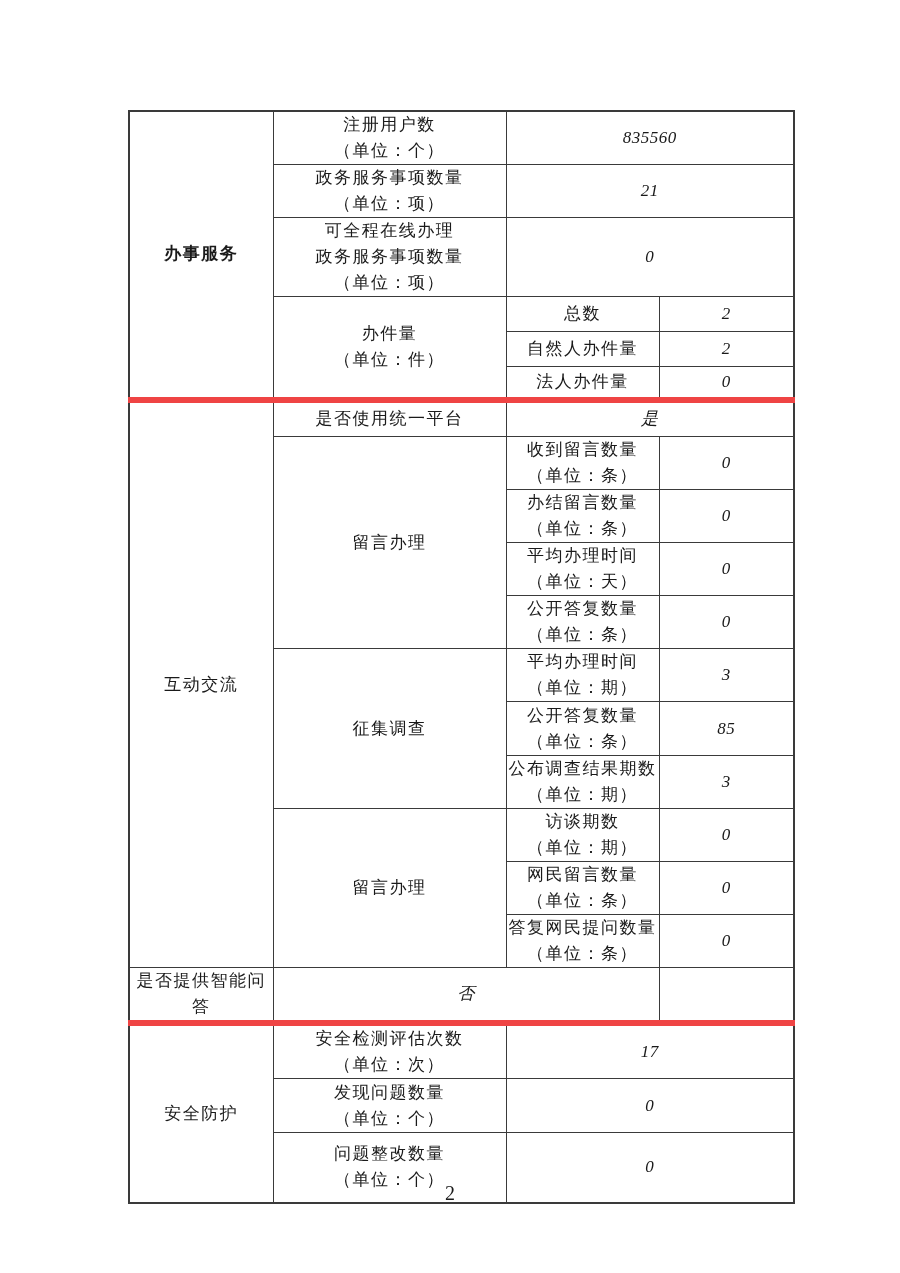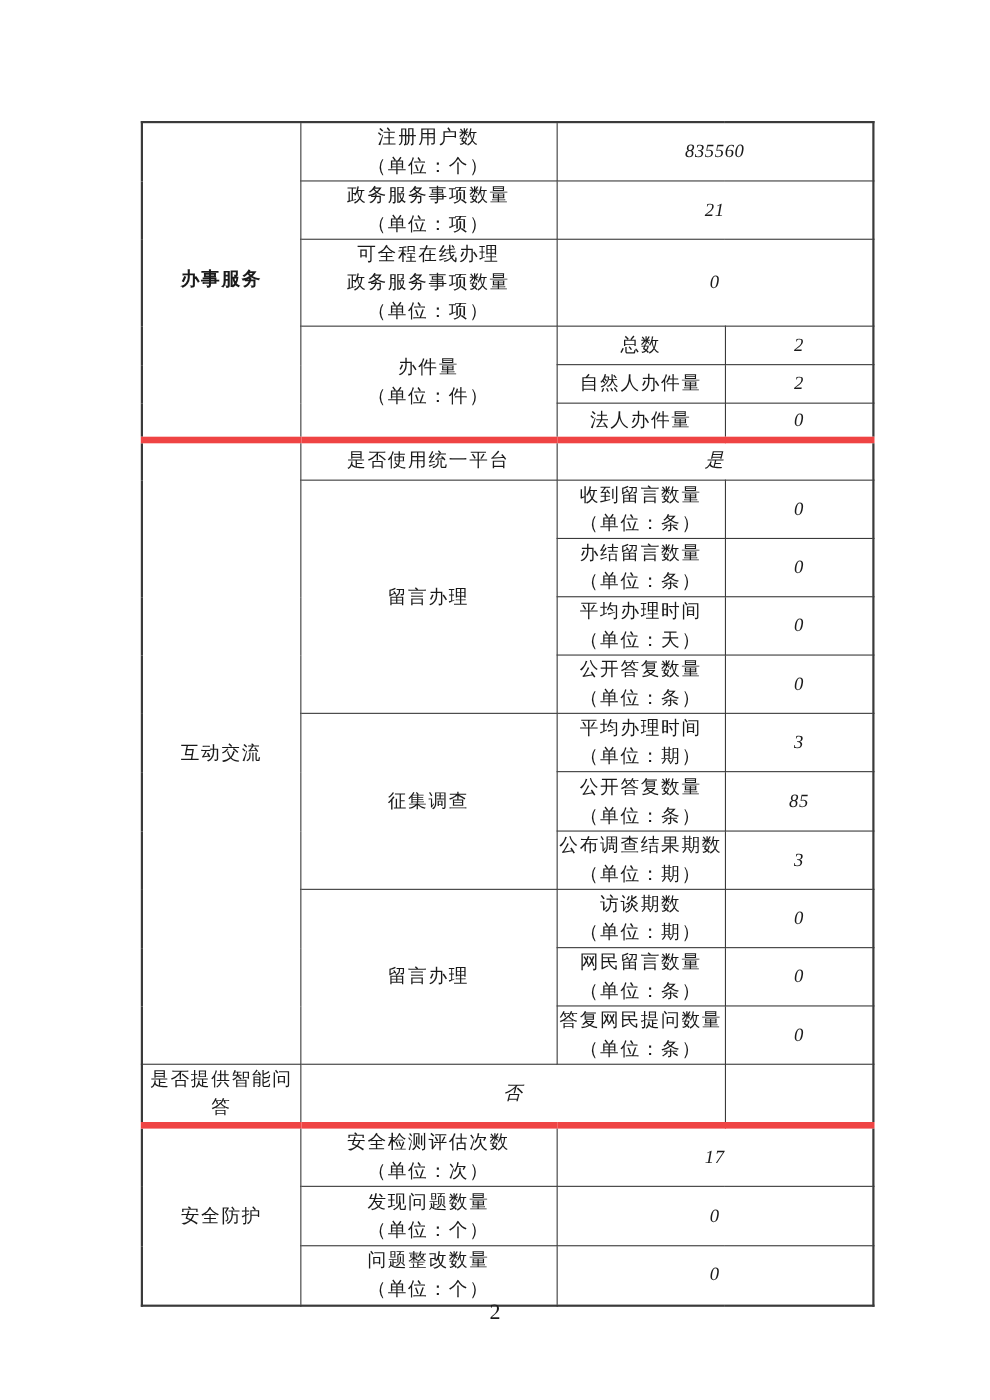--- a/index.html
+++ b/index.html
@@ -214,21 +214,21 @@
     </td>
     <td colspan="2" class="val">17</td>
   </tr>
   <tr style="height:54px">
     <td class="cn">
       <span class="lbl-name">发现问题数量</span>
       <span class="lbl-unit">（单位：个）</span>
     </td>
     <td colspan="2" class="val">0</td>
   </tr>
-  <tr style="height:54px">
+  <tr style="height:70px">
     <td class="cn">
       <span class="lbl-name">问题整改数量</span>
       <span class="lbl-unit">（单位：个）</span>
     </td>
     <td colspan="2" class="val">0</td>
   </tr>
 </tbody>
   </table>
 
 <div class="page-number">2</div>

